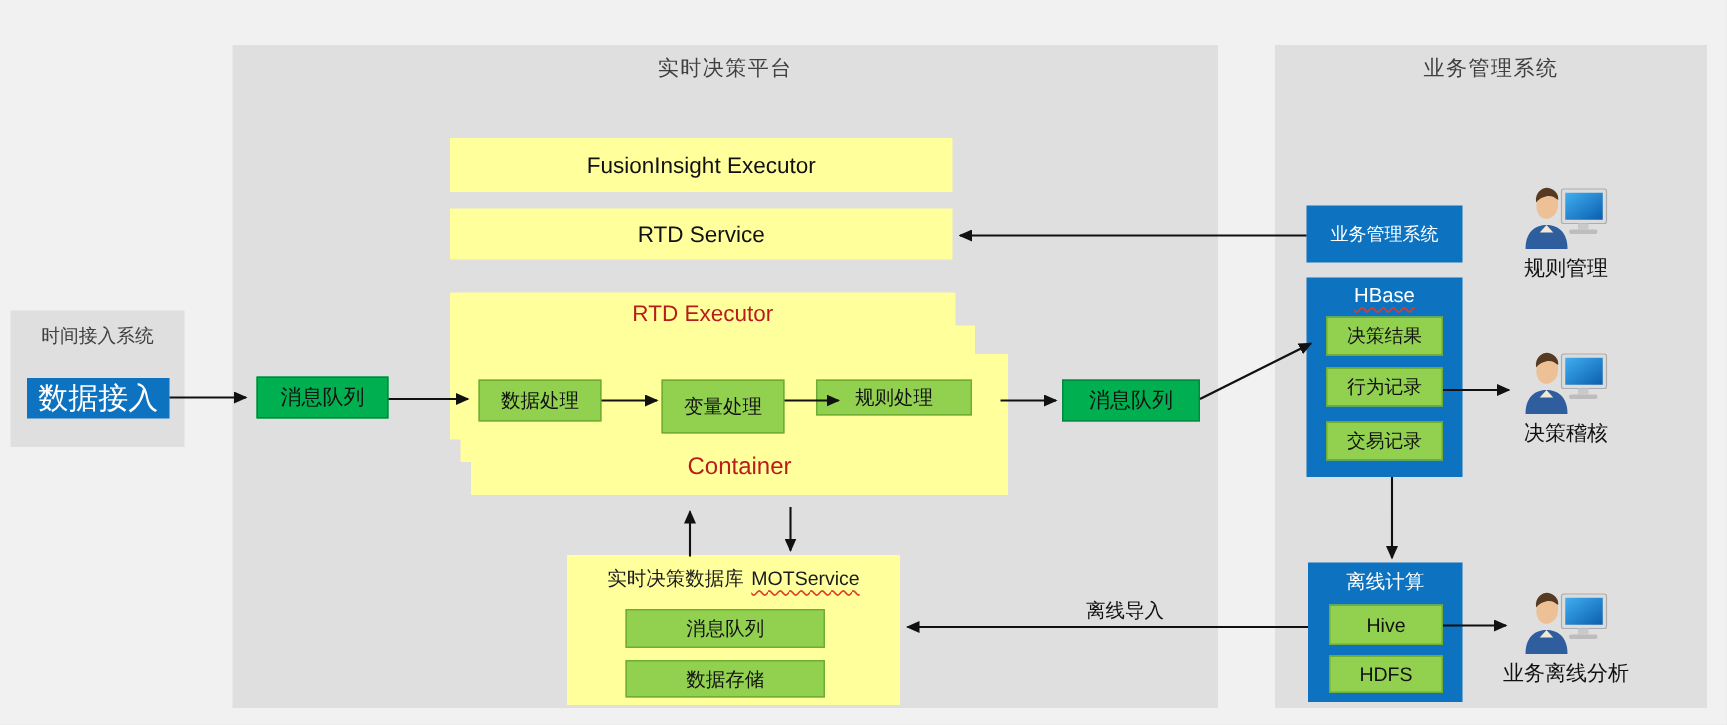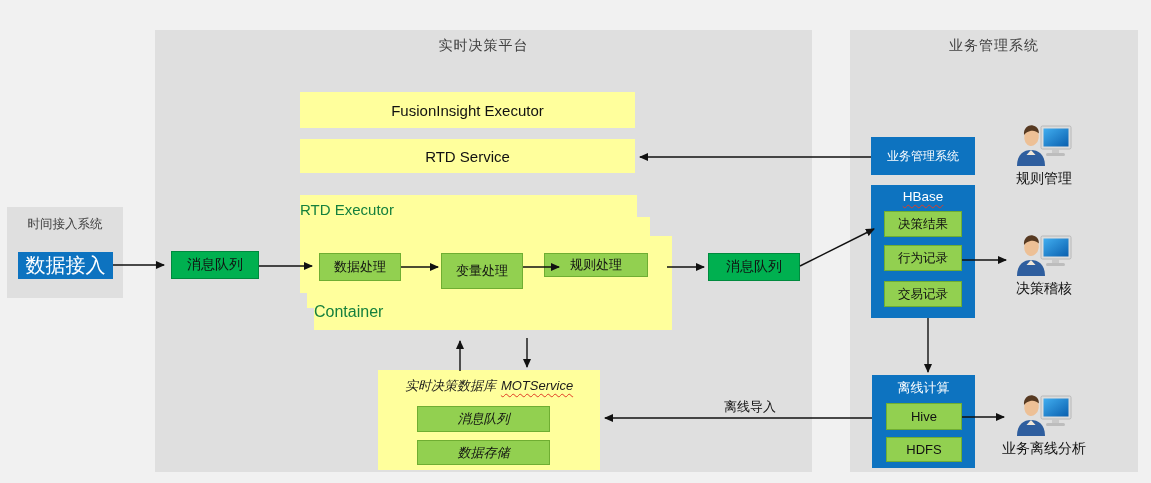--- a/index.html
+++ b/index.html
@@ -13,24 +13,24 @@
   .small-title { top:9px; font-size:12.5px; letter-spacing:0; }
 
   .box { position:absolute; display:flex; align-items:center; justify-content:center;
          font-size:13px; color:#111; }
   .yellow { background:#ffff9c; }
   .green  { background:#92d050; border:1px solid #6fae32; }
   .emerald{ background:#00b050; border:1px solid #008a3e; font-size:14px; }
   .blue   { background:#0d73c0; color:#ffffff; }
 
   .latin  { font-size:15px; }
-  .stack-label { position:absolute; text-align:left; font-size:15px; color:#15803d; }
+  .stack-label { position:absolute; text-align:center; font-size:15px; color:#b91c1c; }
   .container-label { font-size:16px; }
 
-  .mot { position:absolute; background:#ffff9c;font-style:italic; }
+  .mot { position:absolute; background:#ffff9c; }
   .mot-title { position:absolute; top:7px; left:0; width:100%; text-align:center; font-size:13px; }
   .spell { text-decoration-line:underline; text-decoration-style:wavy;
            text-decoration-color:#e03b24; text-decoration-thickness:1px; text-underline-offset:3px; }
   .mot-word { margin-left:5px; }
 
   .bluegroup-title { position:absolute; top:4px; left:0; width:100%; text-align:center;
                      font-size:13.5px; color:#fff; }
 
   .actor { position:absolute; width:96px; text-align:center; }
   .actor-icon { width:56px; height:46px; margin:0 auto; }

